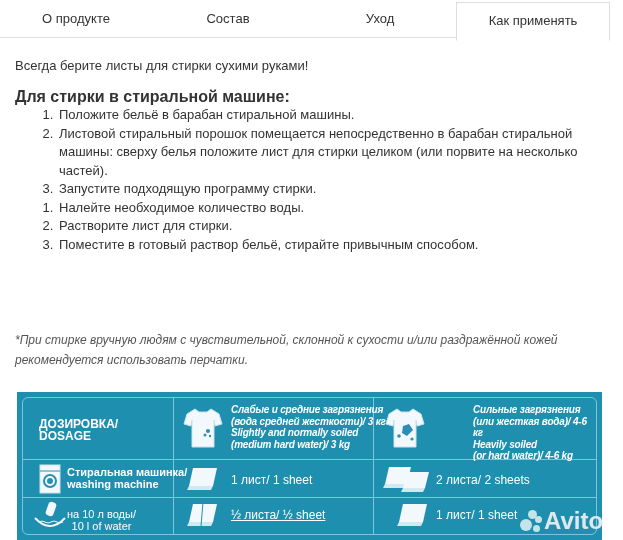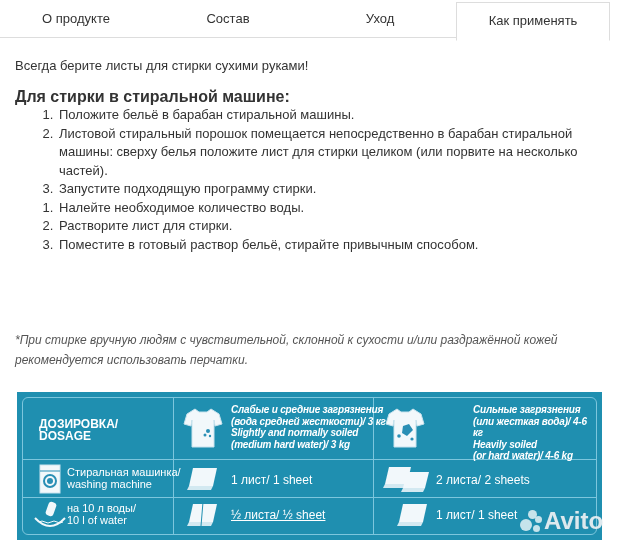--- a/index.html
+++ b/index.html
@@ -93,21 +93,21 @@
       <div>Heavily soiled</div>
       <div>(or hard water)/ 4-6 kg</div>
     </div>
 
     <svg style="position:absolute;left:16px;top:66px;" width="22" height="30" viewBox="0 0 22 30">
       <rect x="1" y="1" width="20" height="28" fill="#f2f8fb" stroke="#c9e3ee"></rect>
       <line x1="1" y1="7" x2="21" y2="7" stroke="#2a8fb5" stroke-width="1"></line>
       <circle cx="11" cy="17" r="6" fill="none" stroke="#2a8fb5" stroke-width="2"></circle>
       <circle cx="11" cy="17" r="3" fill="#2a8fb5"></circle>
     </svg>
-    <div class="dg-text dg-small" style="left:44px;top:68px;">
+    <div class="dg-text dg-small" style="left:44px;top:68px;font-weight:bold;">
       <div>Стиральная машинка/</div>
       <div>washing machine</div>
     </div>
 
     <svg style="position:absolute;left:162px;top:68px;" width="34" height="26" viewBox="0 0 34 26">
       <path d="M8 2 L32 2 L28 20 L4 20 Z" fill="#f2f8fb"></path>
       <path d="M4 20 L28 20 L26 24 L2 24 Z" fill="#d3e9f1"></path>
     </svg>
     <div class="dg-text dg-cell" style="left:208px;top:75px;">1 лист/ 1 sheet</div>
 
@@ -117,21 +117,21 @@
       <path d="M26 8 L48 8 L44 24 L22 24 Z" fill="#f2f8fb"></path>
       <path d="M22 24 L44 24 L42 28 L20 28 Z" fill="#d3e9f1"></path>
     </svg>
     <div class="dg-text dg-cell" style="left:413px;top:75px;">2 листа/ 2 sheets</div>
 
     <svg style="position:absolute;left:10px;top:102px;" width="34" height="32" viewBox="0 0 34 32">
       <rect x="14" y="2" width="8" height="14" rx="3" fill="#f2f8fb" transform="rotate(20 18 9)"></rect>
       <path d="M2 18 Q17 34 32 18" fill="none" stroke="#f2f8fb" stroke-width="2"></path>
       <path d="M6 22 Q9 20 12 22 Q15 24 18 22 Q21 20 24 22 Q27 24 30 22" fill="none" stroke="#f2f8fb" stroke-width="1"></path>
     </svg>
-    <div class="dg-text dg-small" style="left:44px;top:104px;">
+    <div class="dg-text dg-small" style="left:44px;top:110px;text-align:center;">
       <div>на 10 л воды/</div>
       <div>10 l of water</div>
     </div>
 
     <svg style="position:absolute;left:162px;top:104px;" width="34" height="28" viewBox="0 0 34 28">
       <path d="M8 2 L32 2 L28 20 L4 20 Z" fill="#f2f8fb"></path>
       <path d="M4 20 L28 20 L26 24 L2 24 Z" fill="#d3e9f1"></path>
       <line x1="18" y1="0" x2="16" y2="24" stroke="#1f8fb0" stroke-width="1"></line>
     </svg>
     <div class="dg-text dg-cell" style="left:208px;top:110px;text-decoration:underline;">½ листа/ ½ sheet</div>

